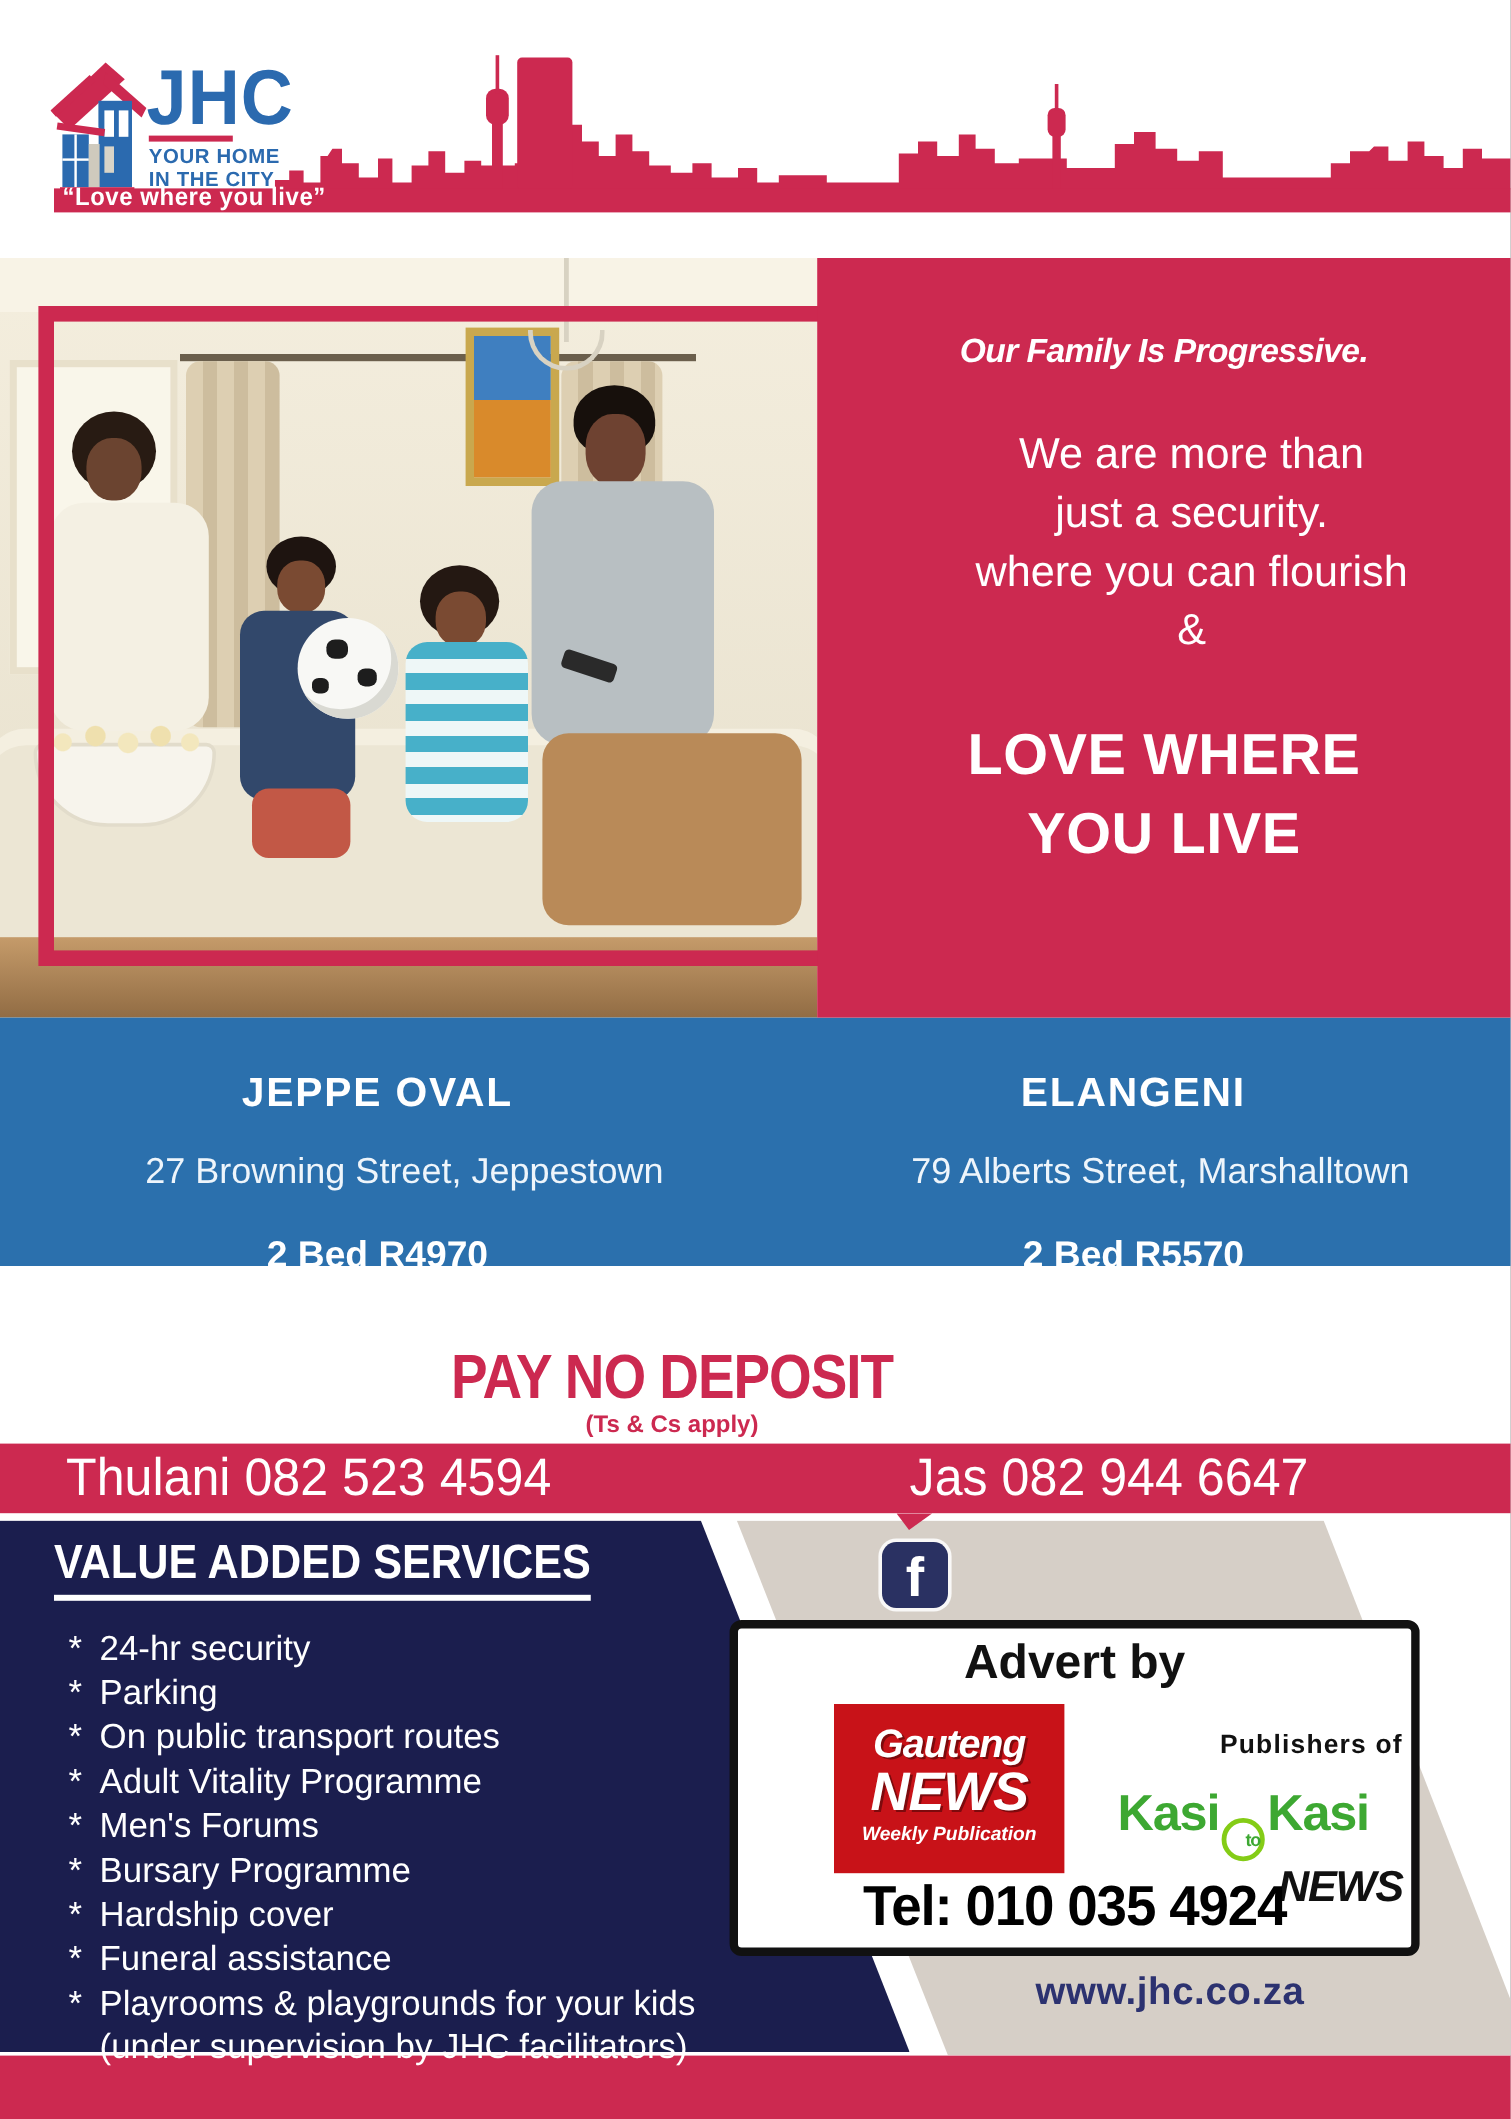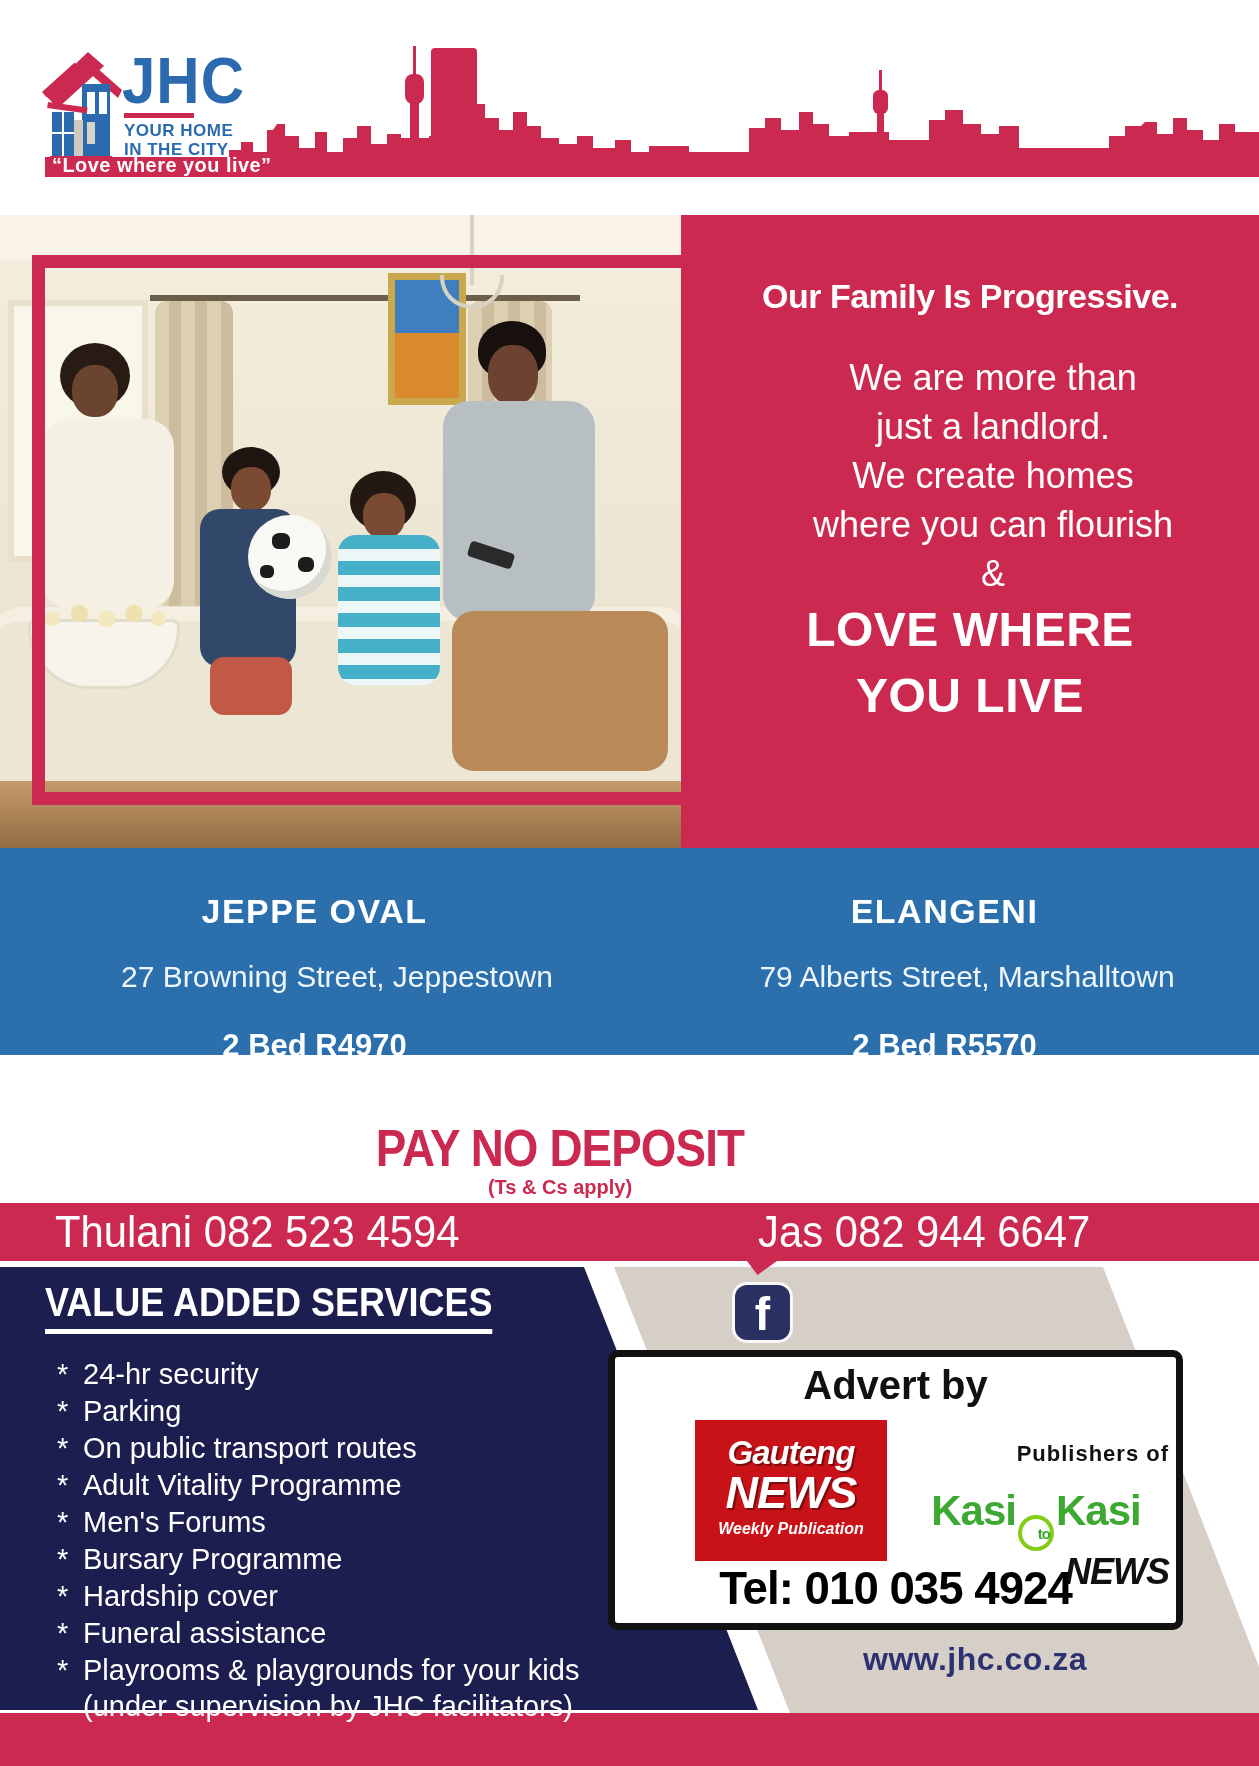--- a/index.html
+++ b/index.html
@@ -21,21 +21,21 @@
   .logo-tag2{left:124px;top:140px;font-size:17px;font-weight:800;color:var(--logo_blue);letter-spacing:.5px;}
   .motto-strip{left:45px;top:157px;width:1214px;height:20px;background:var(--crimson);}
   .motto-text{left:52px;top:153px;font-size:21px;font-weight:800;color:#fff;letter-spacing:.5px;
     transform:scaleX(.95);transform-origin:left;}
   .skyline{left:229px;top:40px;}
 
   
   .photo{left:0;top:215px;width:681px;height:633px;overflow:hidden;background:linear-gradient(#f4eede,#e6dfcb);}
   .photo-frame{left:32px;top:255px;width:682px;height:550px;border:13px solid var(--crimson);z-index:3;}
   .hero-panel{left:681px;top:215px;width:578px;height:633px;background:var(--crimson);z-index:4;color:#fff;text-align:center;}
-  .hero-headline{position:absolute;left:0;top:62px;width:100%;font-size:34px;font-weight:800;letter-spacing:-.5px;}
+  .hero-headline{position:absolute;left:0;top:62px;width:100%;font-size:28px;font-weight:800;font-style:italic;letter-spacing:-.5px;}
   .hero-body{position:absolute;left:0;top:138px;width:100%;font-size:36px;line-height:49px;font-weight:400;padding-left:46px;}
   .hero-big{position:absolute;left:0;top:382px;width:100%;font-size:48px;line-height:66px;font-weight:800;letter-spacing:.5px;}
 
   
   .ph{position:absolute;}
   .ceiling{left:0;top:0;width:681px;height:45px;background:#f8f3e6;}
   .window1{left:8px;top:85px;width:140px;height:262px;background:#f9f6ea;border:6px solid #e8e0cb;}
   .rod{left:150px;top:80px;width:430px;height:6px;background:#6b5f4c;}
   .curtainL{left:155px;top:86px;width:78px;height:305px;border-radius:12px;
     background:repeating-linear-gradient(90deg,#ddcfb2 0 14px,#cdbd9e 14px 26px);}
@@ -202,22 +202,21 @@
     <div class="ph table"></div>
     <div class="ph bowl"></div>
     <div class="ph pops"></div>
   </div>
   <div class="abs photo-frame"></div>
 
   <div class="abs hero-panel">
     <div class="hero-headline">Our Family Is Progressive.</div>
     <div class="hero-body">
       <div>We are more than</div>
-      <div>just a landlord.</div>
-      <div>We create homes</div>
+      <div>just a security.</div>
       <div>where you can flourish</div>
       <div>&amp;</div>
     </div>
     <div class="hero-big">
       <div>LOVE WHERE</div>
       <div>YOU LIVE</div>
     </div>
   </div>
 
   <div class="abs listings">

